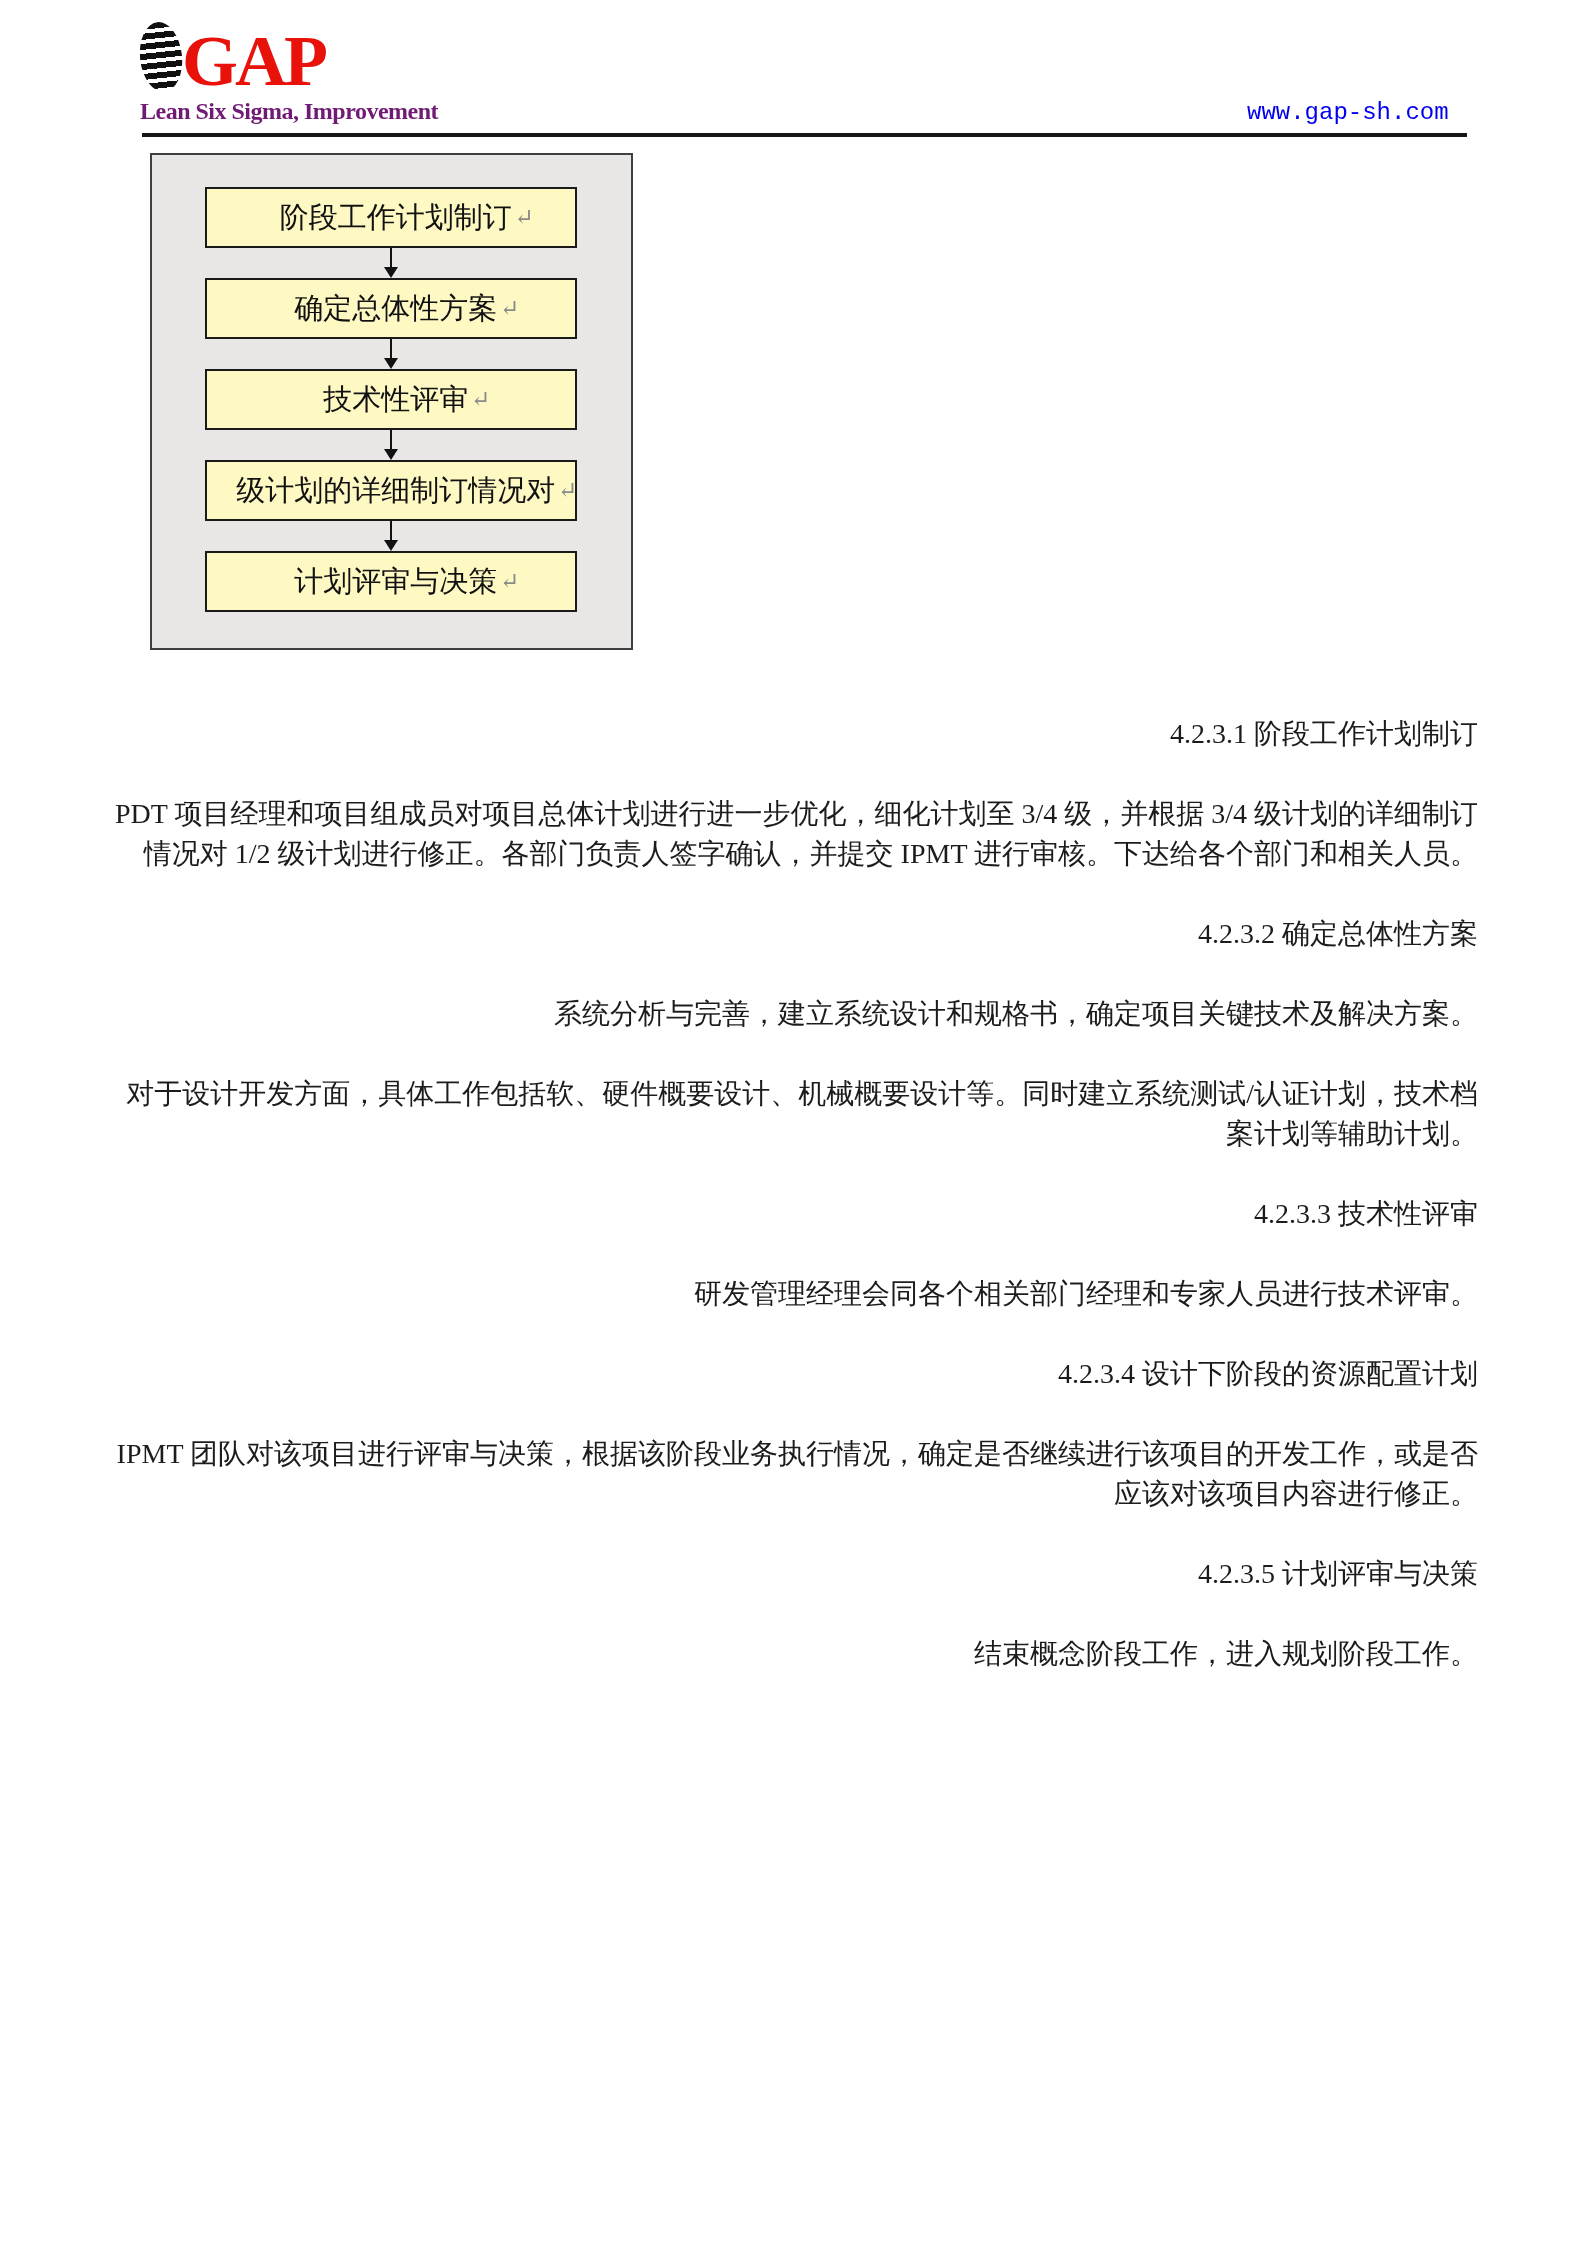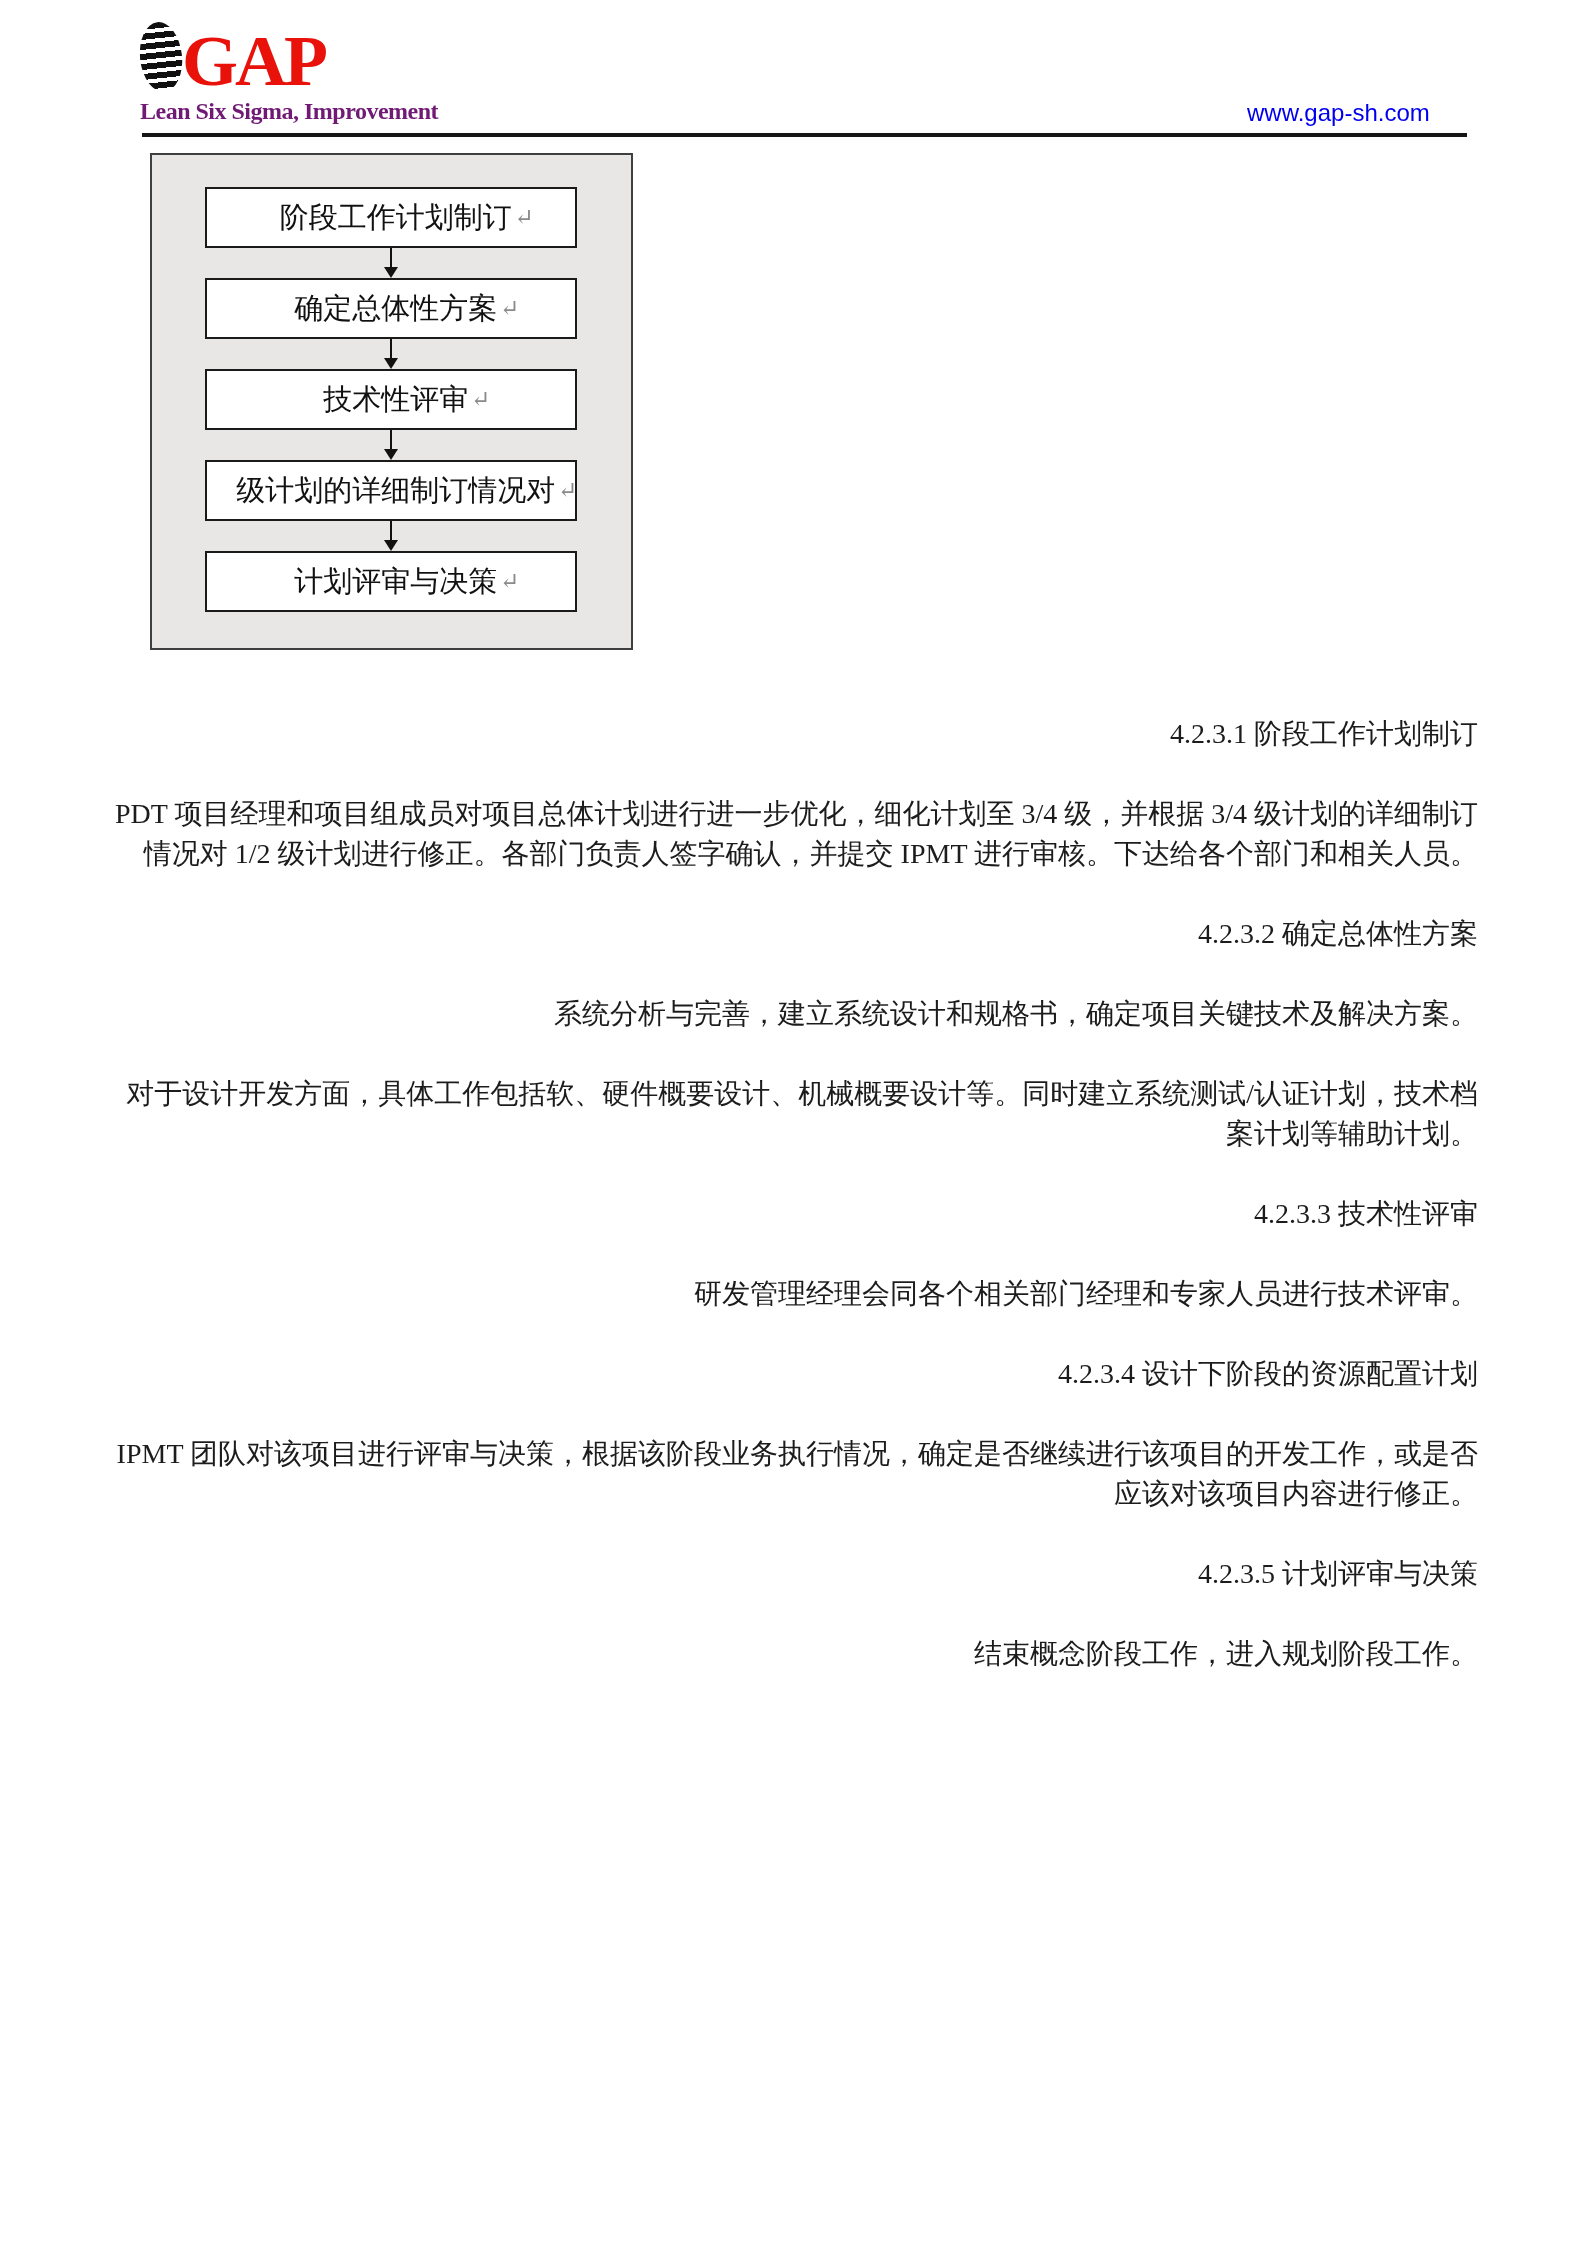--- a/index.html
+++ b/index.html
@@ -33,21 +33,21 @@
   .tagline{
     margin-top:6px;
     font-weight:bold;
     font-size:24px;
     letter-spacing:-0.5px;
     color:#701a75;
     white-space:nowrap;
   }
   .site-url{
     position:absolute;left:1247px;top:99px;
-    font-family:Liberation Sans, sans-serif;
+    font-family:Liberation Mono, monospace;
     font-size:24px;
     text-decoration:none;
     white-space:nowrap;
   }
   .header-rule{
     position:absolute;left:142px;top:133px;
     width:1325px;height:4px;background:#161616;
   }
 
   
@@ -56,21 +56,21 @@
     width:483px;height:497px;
     box-sizing:border-box;
     background:#e9e6e6;
     border:2px solid #3f3f3f;
     padding:32px 54px 36px 53px;
     display:flex;flex-direction:column;align-items:stretch;
   }
   .fc-box{
     box-sizing:border-box;
     height:61px;flex:none;
-    background:#ffffff;
+    background:#fef9c3;
     border:2px solid #1a1a1a;
     display:flex;align-items:center;justify-content:center;
     font-size:29px;
     white-space:nowrap;
     color:#111111;
     padding-left:32px;
   }
   .fc-ret{color:#8a8a8a;font-size:23px;margin-left:3px;line-height:1;}
   .fc-arrow{flex:none;height:30px;position:relative;align-self:center;width:16px;}
   .fc-line{position:absolute;left:7px;top:0;width:2px;height:19px;background:#111111;}

